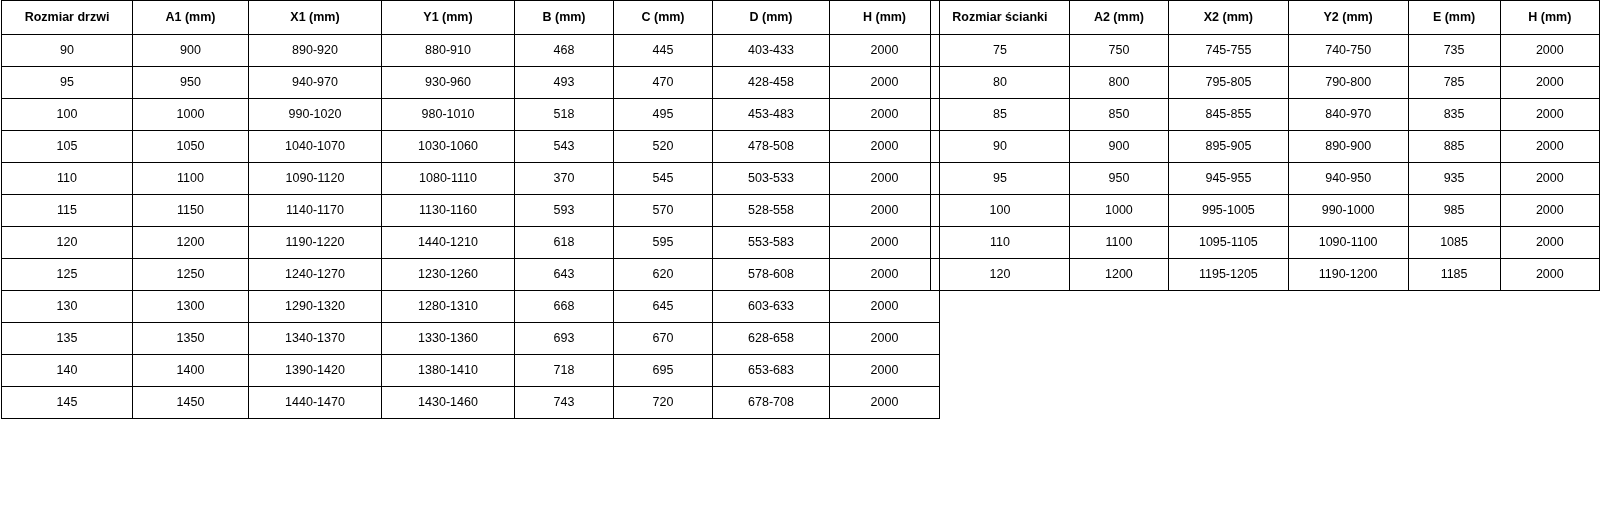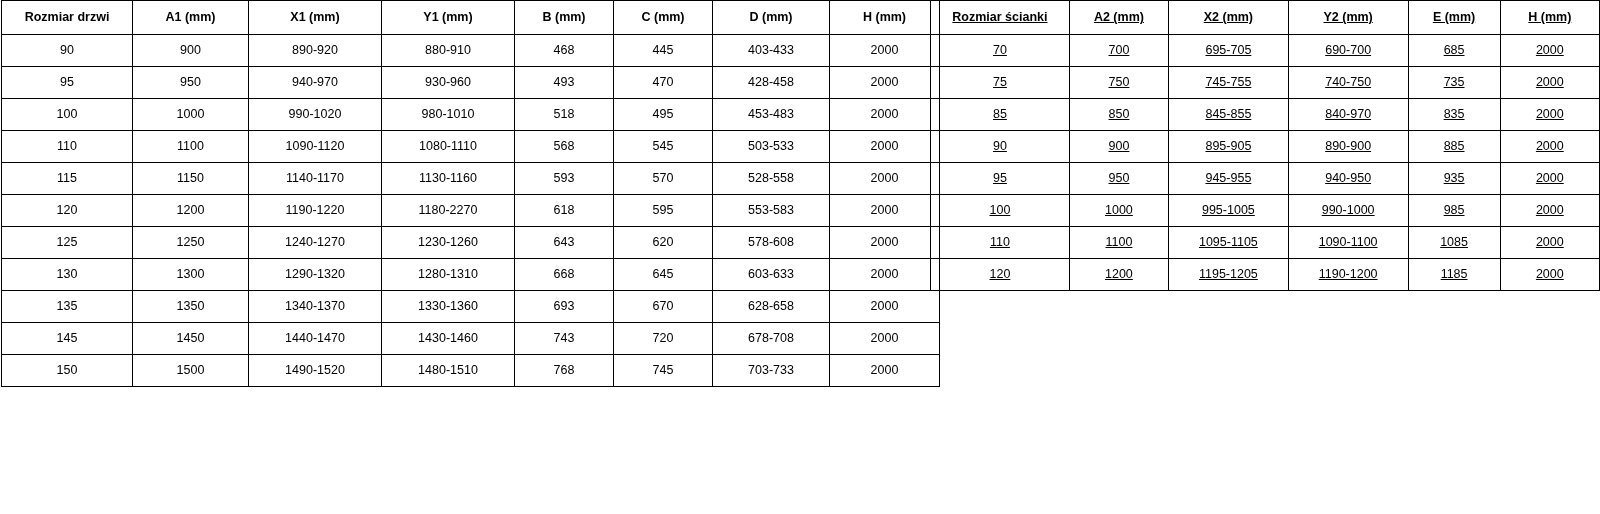--- a/index.html
+++ b/index.html
@@ -17,21 +17,21 @@
   .page {
     position: relative;
     width: 1600px;
     height: 514px;
   }
   .table-wrap {
     position: absolute;
     top: 0;
   }
   #doors-wrap { left: 1px; }
-  #walls-wrap { left: 930px; text-decoration: underline; }
+  #walls-wrap { left: 930px; }
 
   table.spec {
     border-collapse: collapse;
     table-layout: fixed;
   }
   table.spec th,
   table.spec td {
     border: 1px solid #000000;
     text-align: center;
     vertical-align: middle;
@@ -118,44 +118,54 @@
             <td>100</td>
             <td>1000</td>
             <td>990-1020</td>
             <td>980-1010</td>
             <td>518</td>
             <td>495</td>
             <td>453-483</td>
             <td>2000</td>
           </tr>
           <tr>
+            <td>105</td>
+            <td>1050</td>
+            <td>1040-1070</td>
+            <td>1030-1060</td>
+            <td>543</td>
+            <td>520</td>
+            <td>478-508</td>
+            <td>2000</td>
+          </tr>
+          <tr>
             <td>110</td>
             <td>1100</td>
             <td>1090-1120</td>
             <td>1080-1110</td>
-            <td>568</td>
+            <td>370</td>
             <td>545</td>
             <td>503-533</td>
             <td>2000</td>
           </tr>
           <tr>
             <td>115</td>
             <td>1150</td>
             <td>1140-1170</td>
             <td>1130-1160</td>
             <td>593</td>
             <td>570</td>
             <td>528-558</td>
             <td>2000</td>
           </tr>
           <tr>
             <td>120</td>
             <td>1200</td>
             <td>1190-1220</td>
-            <td>1180-2270</td>
+            <td>1440-1210</td>
             <td>618</td>
             <td>595</td>
             <td>553-583</td>
             <td>2000</td>
           </tr>
           <tr>
             <td>125</td>
             <td>1250</td>
             <td>1240-1270</td>
             <td>1230-1260</td>
@@ -178,37 +188,37 @@
             <td>135</td>
             <td>1350</td>
             <td>1340-1370</td>
             <td>1330-1360</td>
             <td>693</td>
             <td>670</td>
             <td>628-658</td>
             <td>2000</td>
           </tr>
           <tr>
+            <td>140</td>
+            <td>1400</td>
+            <td>1390-1420</td>
+            <td>1380-1410</td>
+            <td>718</td>
+            <td>695</td>
+            <td>653-683</td>
+            <td>2000</td>
+          </tr>
+          <tr>
             <td>145</td>
             <td>1450</td>
             <td>1440-1470</td>
             <td>1430-1460</td>
             <td>743</td>
             <td>720</td>
             <td>678-708</td>
-            <td>2000</td>
-          </tr>
-          <tr>
-            <td>150</td>
-            <td>1500</td>
-            <td>1490-1520</td>
-            <td>1480-1510</td>
-            <td>768</td>
-            <td>745</td>
-            <td>703-733</td>
             <td>2000</td>
           </tr>
         </tbody>
     </table>
   </div>
 
   <div class="table-wrap" id="walls-wrap">
     <table class="spec" id="walls-table">
       <colgroup>
         <col class="w0">
@@ -223,36 +233,36 @@
             <th>Rozmiar ścianki</th>
             <th>A2 (mm)</th>
             <th>X2 (mm)</th>
             <th>Y2 (mm)</th>
             <th>E (mm)</th>
             <th>H (mm)</th>
           </tr>
       </thead>
       <tbody id="walls-body">
           <tr>
-            <td>70</td>
-            <td>700</td>
-            <td>695-705</td>
-            <td>690-700</td>
-            <td>685</td>
-            <td>2000</td>
-          </tr>
-          <tr>
             <td>75</td>
             <td>750</td>
             <td>745-755</td>
             <td>740-750</td>
             <td>735</td>
             <td>2000</td>
           </tr>
           <tr>
+            <td>80</td>
+            <td>800</td>
+            <td>795-805</td>
+            <td>790-800</td>
+            <td>785</td>
+            <td>2000</td>
+          </tr>
+          <tr>
             <td>85</td>
             <td>850</td>
             <td>845-855</td>
             <td>840-970</td>
             <td>835</td>
             <td>2000</td>
           </tr>
           <tr>
             <td>90</td>
             <td>900</td>

